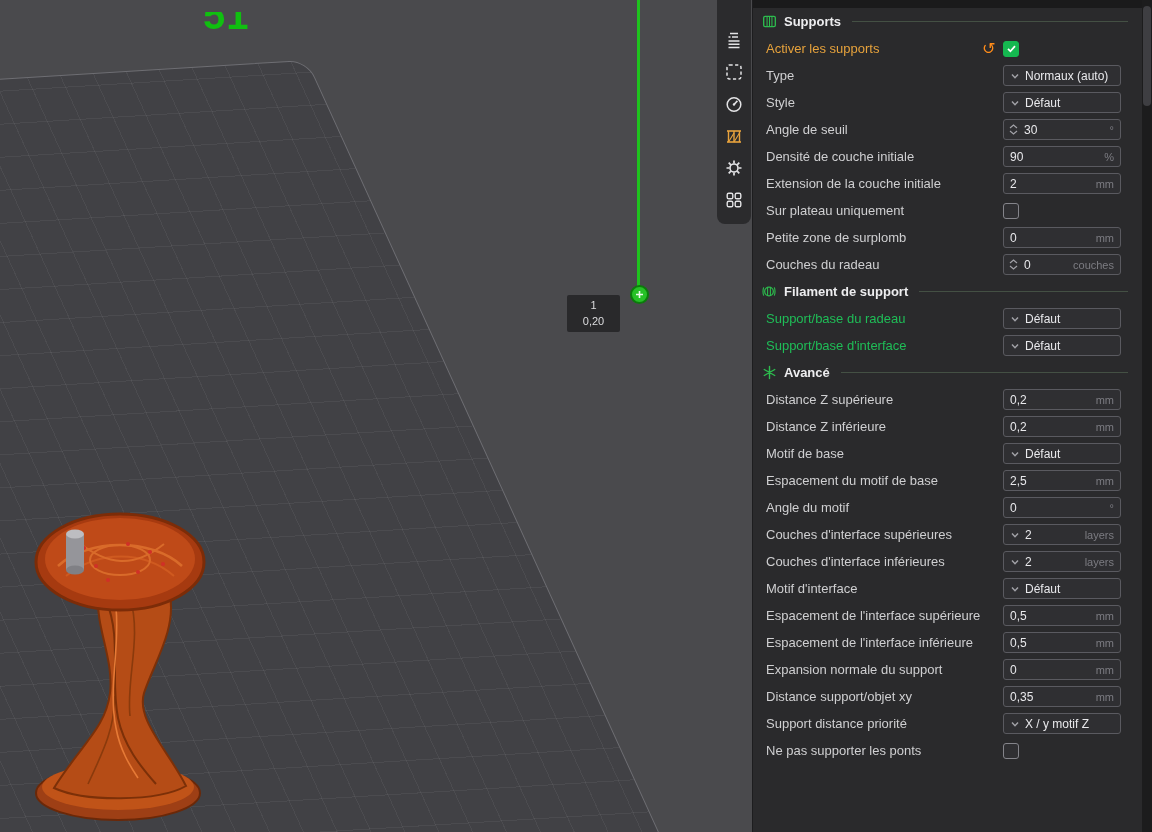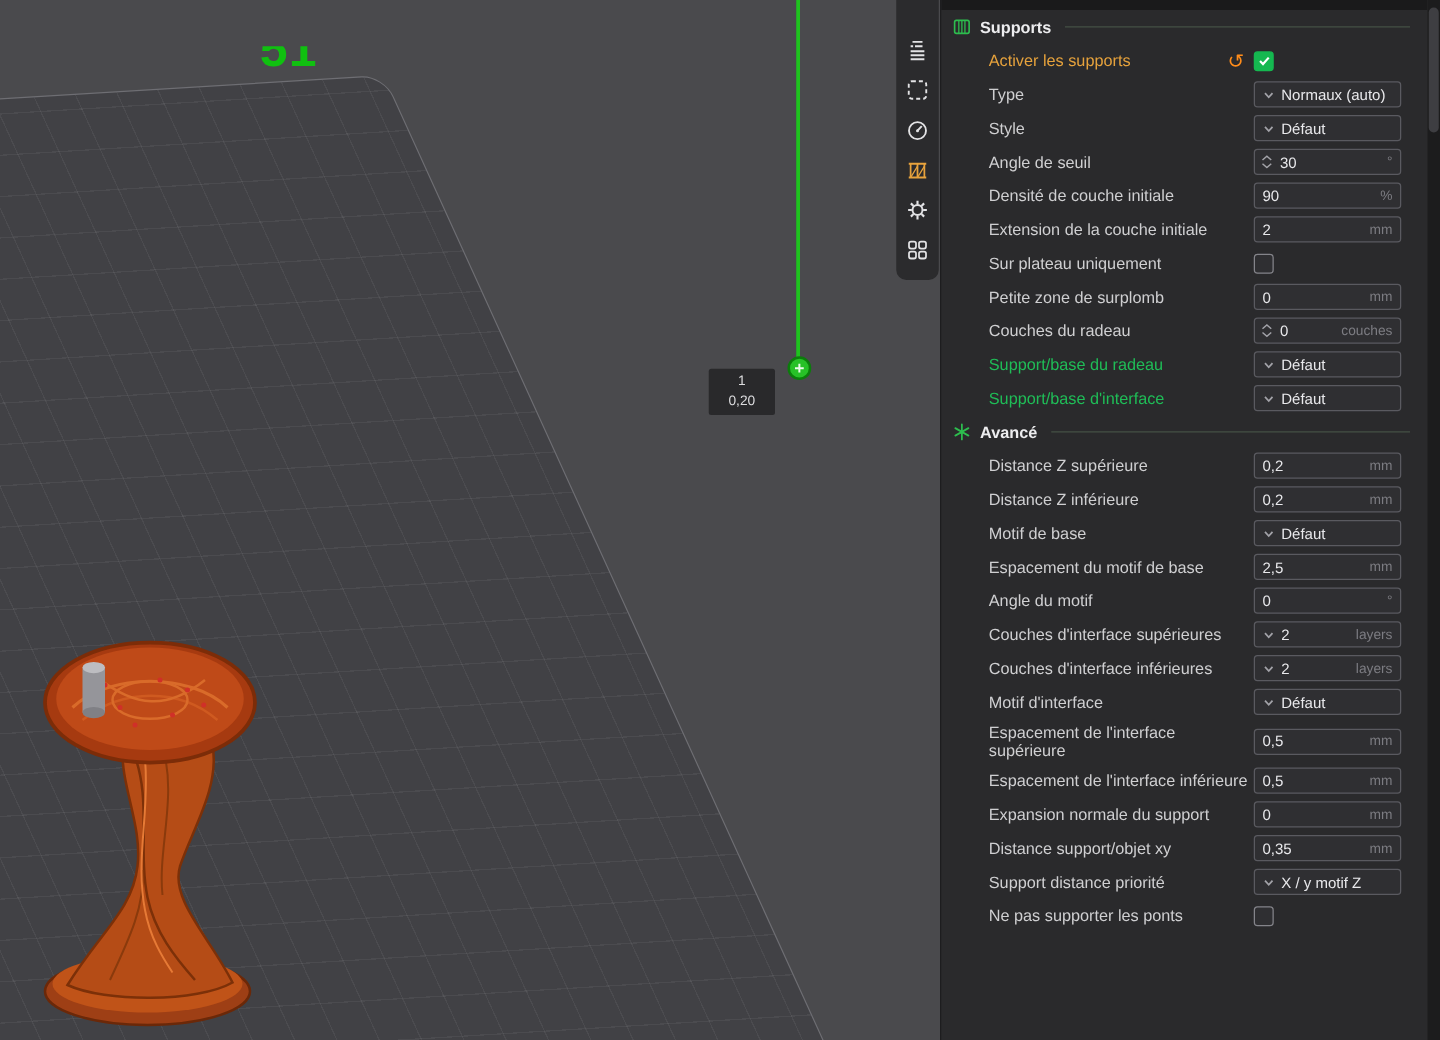--- a/index.html
+++ b/index.html
@@ -9,21 +9,21 @@
   
   .viewport{position:absolute;left:0;top:0;width:752px;height:832px;background:#4a4a4d;overflow:hidden;}
   .plate{position:absolute;width:940px;height:1200px;left:-635px;top:60px;
     background-color:#414145;
     background-image:
       repeating-linear-gradient(0deg, rgba(255,255,255,0.055) 0 1px, transparent 1px 33px),
       repeating-linear-gradient(90deg, rgba(255,255,255,0.055) 0 1px, transparent 1px 33px);
     border:1px solid #6e6e73;border-radius:18px;
     transform-origin:940px 0;transform:rotate(-3.5deg) skewX(21deg);}
   .model{position:absolute;left:18px;top:488px;}
-  .dim-label{position:absolute;left:203px;top:37px;width:56px;height:30px;overflow:hidden;text-align:center;}
+  .dim-label{position:absolute;left:203px;top:12px;width:56px;height:30px;overflow:hidden;}
   .dim-label span{display:block;margin-top:-17px;font-size:40px;font-weight:700;color:#10c010;line-height:1;letter-spacing:1px;}
   .vline{position:absolute;left:637px;top:0;width:3px;height:292px;background:#1ec31e;}
   .marker{position:absolute;left:630px;top:285px;width:15px;height:15px;border-radius:50%;
     background:#27c127;border:2px solid #0b7d0b;display:flex;align-items:center;justify-content:center;}
   .tooltip{position:absolute;left:567px;top:295px;width:53px;height:37px;background:#29292b;
     border-radius:2px;color:#dcdcde;font-size:11px;display:flex;flex-direction:column;
     align-items:center;justify-content:center;line-height:1.45;}
 
   
   .toolbar{position:absolute;left:717px;top:0;width:34px;height:224px;background:#2b2b2d;
@@ -34,21 +34,21 @@
   .tb-item.active{color:#e8a33d;}
 
   
   .panel{position:absolute;left:752px;top:0;width:390px;height:832px;background:#2a2a2c;
     overflow:hidden;border-left:1px solid #1d1d1f;box-sizing:border-box;}
   .panel-top{height:8px;background:#1a1a1b;}
   .sec-header{display:flex;align-items:center;height:27px;padding:0 14px 0 8px;gap:7px;}
   .sec-icon{width:16px;height:16px;display:flex;align-items:center;justify-content:center;color:#2dbd4e;}
   .sec-title{font-size:13px;font-weight:700;color:#ededef;white-space:nowrap;}
   .sec-line{flex:1;height:1px;background:#445044;margin-left:4px;}
-  .row{display:flex;align-items:center;min-height:27px;padding:2px 21px 2px 38px;box-sizing:border-box;}
+  .row{display:flex;align-items:center;min-height:27px;padding:2px 21px 2px 13px;box-sizing:border-box;}
   .label{width:217px;font-size:13px;line-height:15px;color:#cfcfd1;padding:1px 0;}
   .label.hl{color:#e6a23c;}
   .label.link{color:#1fbd57;cursor:pointer;}
   .control{position:relative;display:flex;align-items:center;width:118px;margin-left:auto;flex-shrink:0;}
   .field{box-sizing:border-box;width:118px;height:21px;background:#2f2f32;border:1px solid #5a5a60;
     border-radius:3px;display:flex;align-items:center;padding:0 6px;cursor:pointer;}
   .val{font-size:12px;color:#e9e9ec;white-space:nowrap;}
   .unit{margin-left:auto;font-size:11px;color:#7c7c82;padding-left:4px;}
   .chev{display:flex;margin-right:5px;flex-shrink:0;}
   .spin{display:flex;flex-direction:column;margin-right:6px;margin-left:-1px;gap:1px;flex-shrink:0;cursor:pointer;}
@@ -268,20 +268,31 @@
                 </svg>
                 <svg width="9" height="5" viewBox="0 0 9 5">
                   <polyline points="1,1 4.5,4 8,1" fill="none" stroke="#a2a2a8" stroke-width="1.2"></polyline>
                 </svg>
               </span>
               <span class="val">0</span>
               <span class="unit">couches</span>
             </span>
           </span>
     </div>
+        <div class="sec-header">
+    <span class="sec-icon">
+            <svg width="16" height="15" viewBox="0 0 17 16">
+              <path d="M3 3.5c-1.2 1.2-1.2 7.8 0 9M14 3.5c1.2 1.2 1.2 7.8 0 9" stroke="currentColor" stroke-width="1.2" fill="none"></path>
+              <circle cx="8.5" cy="8" r="4.6" fill="none" stroke="currentColor" stroke-width="1.3"></circle>
+              <path d="M7 4v8M10 4v8" stroke="currentColor" stroke-width="1.1" fill="none"></path>
+            </svg>
+          </span>
+    <span class="sec-title">Filament de support</span>
+    <span class="sec-line"></span>
+  </div>
         <div class="row">
       <span class="label link ">Support/base du radeau</span>
       <span class="control">
             <span class="field">
               <span class="chev">
                 <svg width="10" height="10" viewBox="0 0 10 10">
                   <polyline points="2,3.5 5,6.8 8,3.5" fill="none" stroke="#a2a2a8" stroke-width="1.4"></polyline>
                 </svg>
               </span>
               <span class="val">Défaut</span>

